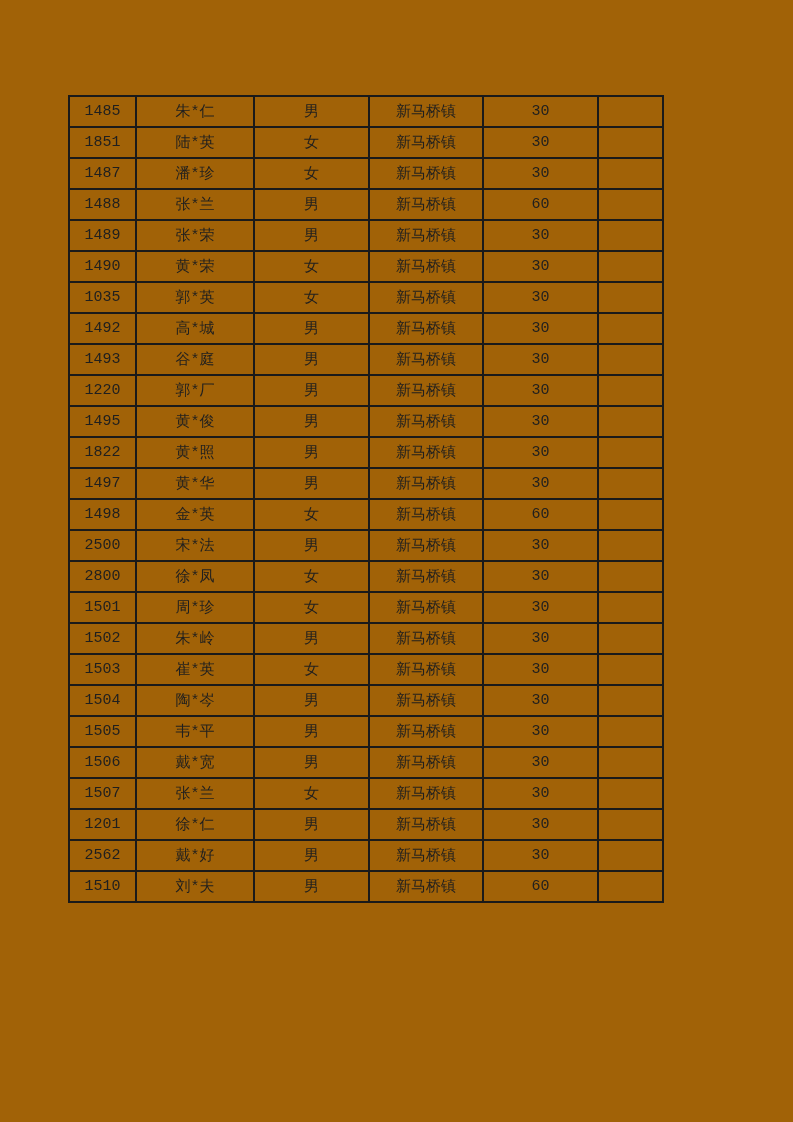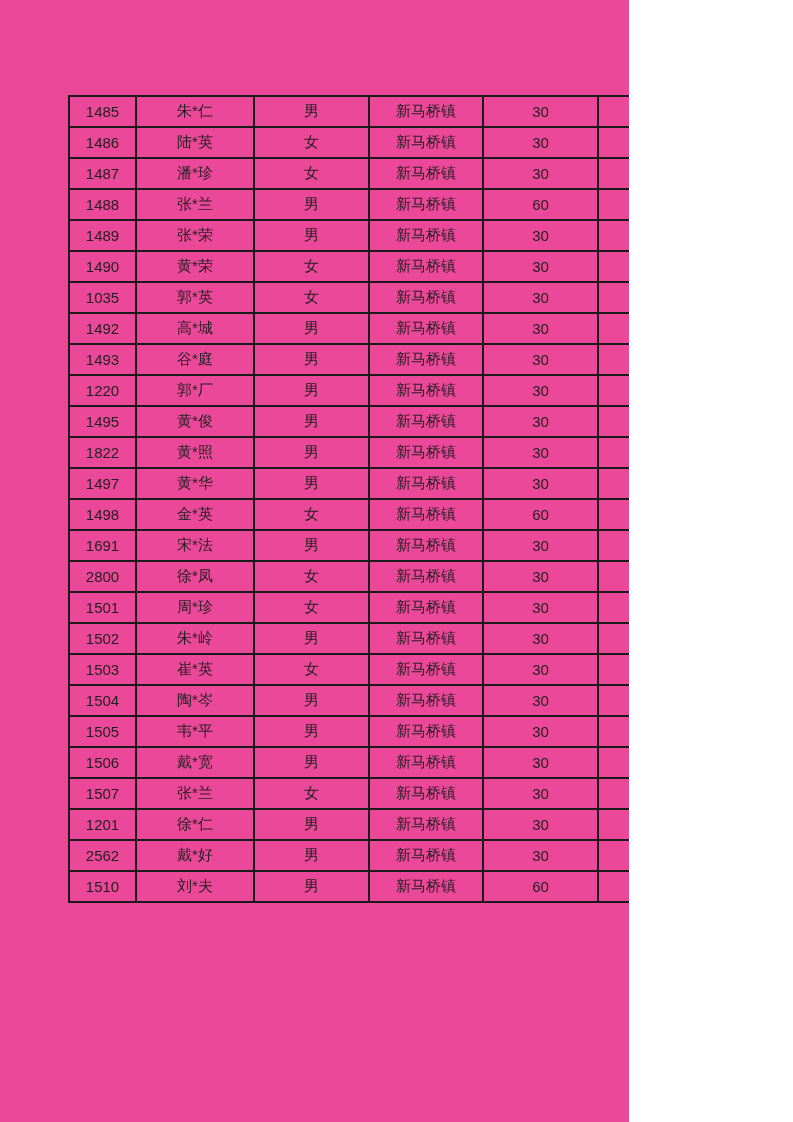--- a/index.html
+++ b/index.html
@@ -2,25 +2,25 @@
 <html><head>
 <meta charset="utf-8">
 <style>
   html, body {
     margin: 0;
     padding: 0;
     background: #ffffff;
   }
   .page {
     position: relative;
-    width: 629px;
+    width: 793px;
     height: 1122px;
-    background: #ec4899;
+    background: #a16207;
     overflow: hidden;
-    font-family: Liberation Sans, sans-serif;
+    font-family: Liberation Mono, monospace;
   }
   table.data-table {
     position: absolute;
     left: 68px;
     top: 95px;
     width: 594px;
     border-collapse: collapse;
     table-layout: fixed;
   }
   table.data-table td {
@@ -57,21 +57,21 @@
     <tbody id="table-body">
         <tr>
           <td>1485</td>
           <td>朱*仁</td>
           <td>男</td>
           <td>新马桥镇</td>
           <td>30</td>
           <td></td>
         </tr>
         <tr>
-          <td>1486</td>
+          <td>1851</td>
           <td>陆*英</td>
           <td>女</td>
           <td>新马桥镇</td>
           <td>30</td>
           <td></td>
         </tr>
         <tr>
           <td>1487</td>
           <td>潘*珍</td>
           <td>女</td>
@@ -161,21 +161,21 @@
         </tr>
         <tr>
           <td>1498</td>
           <td>金*英</td>
           <td>女</td>
           <td>新马桥镇</td>
           <td>60</td>
           <td></td>
         </tr>
         <tr>
-          <td>1691</td>
+          <td>2500</td>
           <td>宋*法</td>
           <td>男</td>
           <td>新马桥镇</td>
           <td>30</td>
           <td></td>
         </tr>
         <tr>
           <td>2800</td>
           <td>徐*凤</td>
           <td>女</td>

